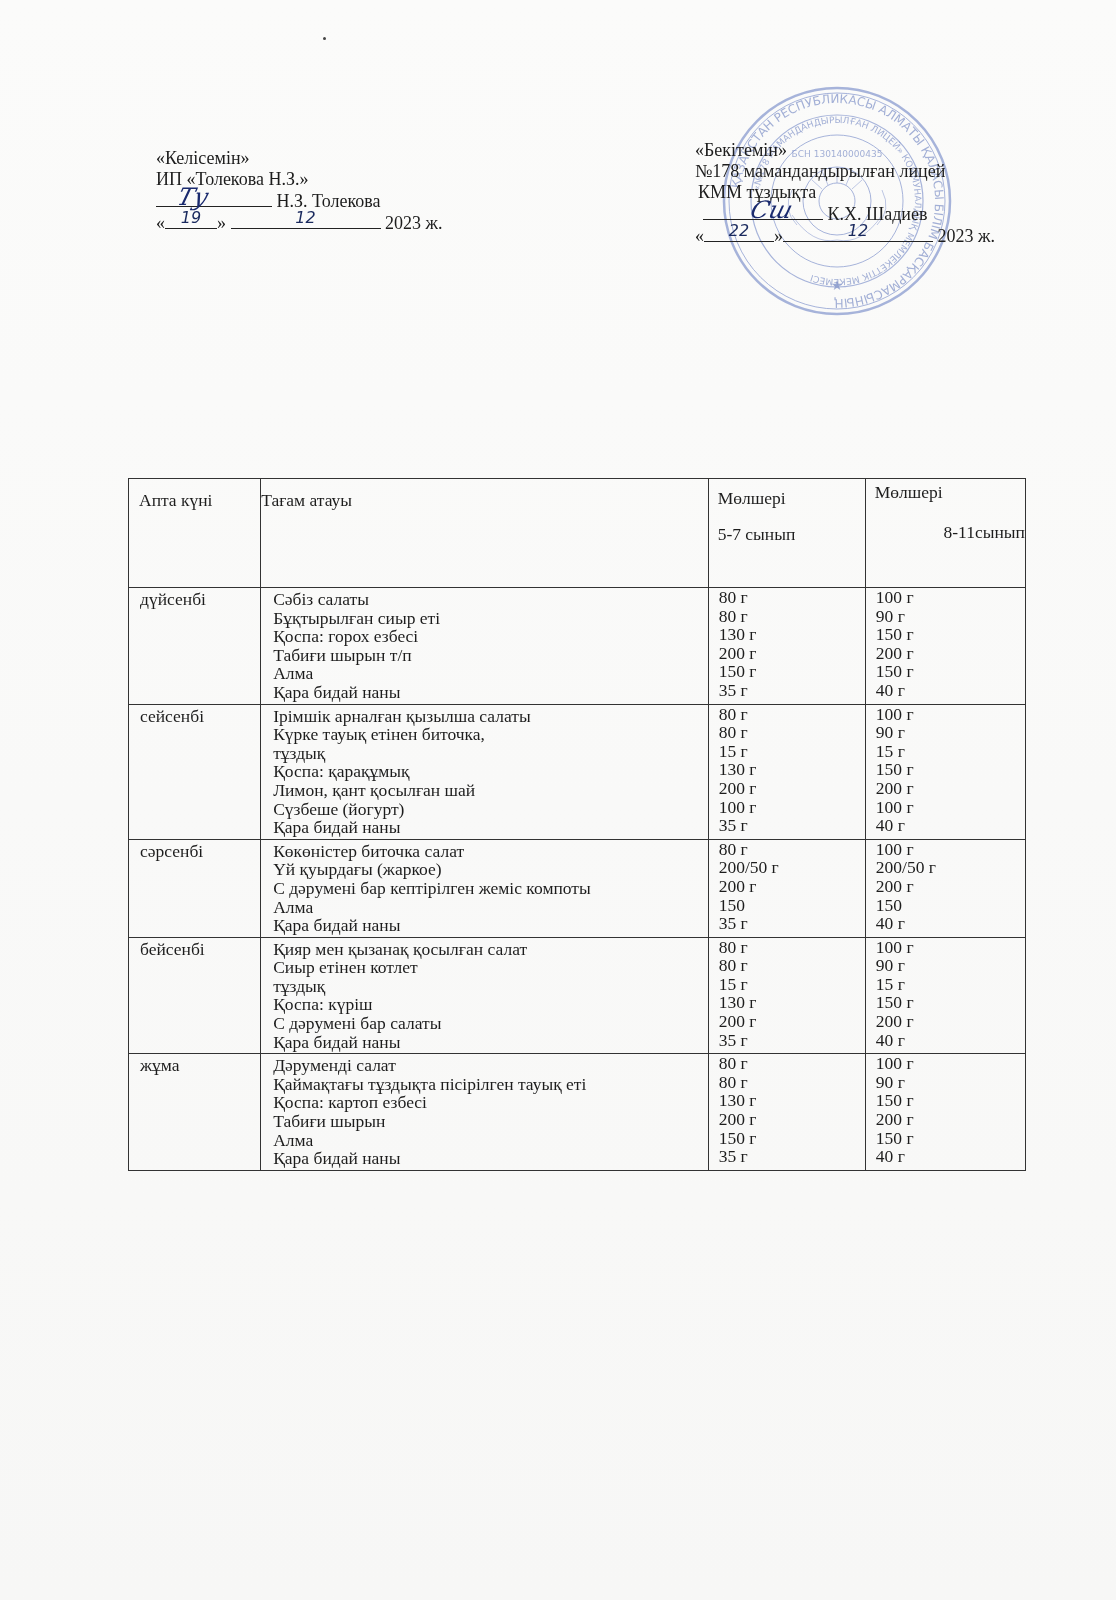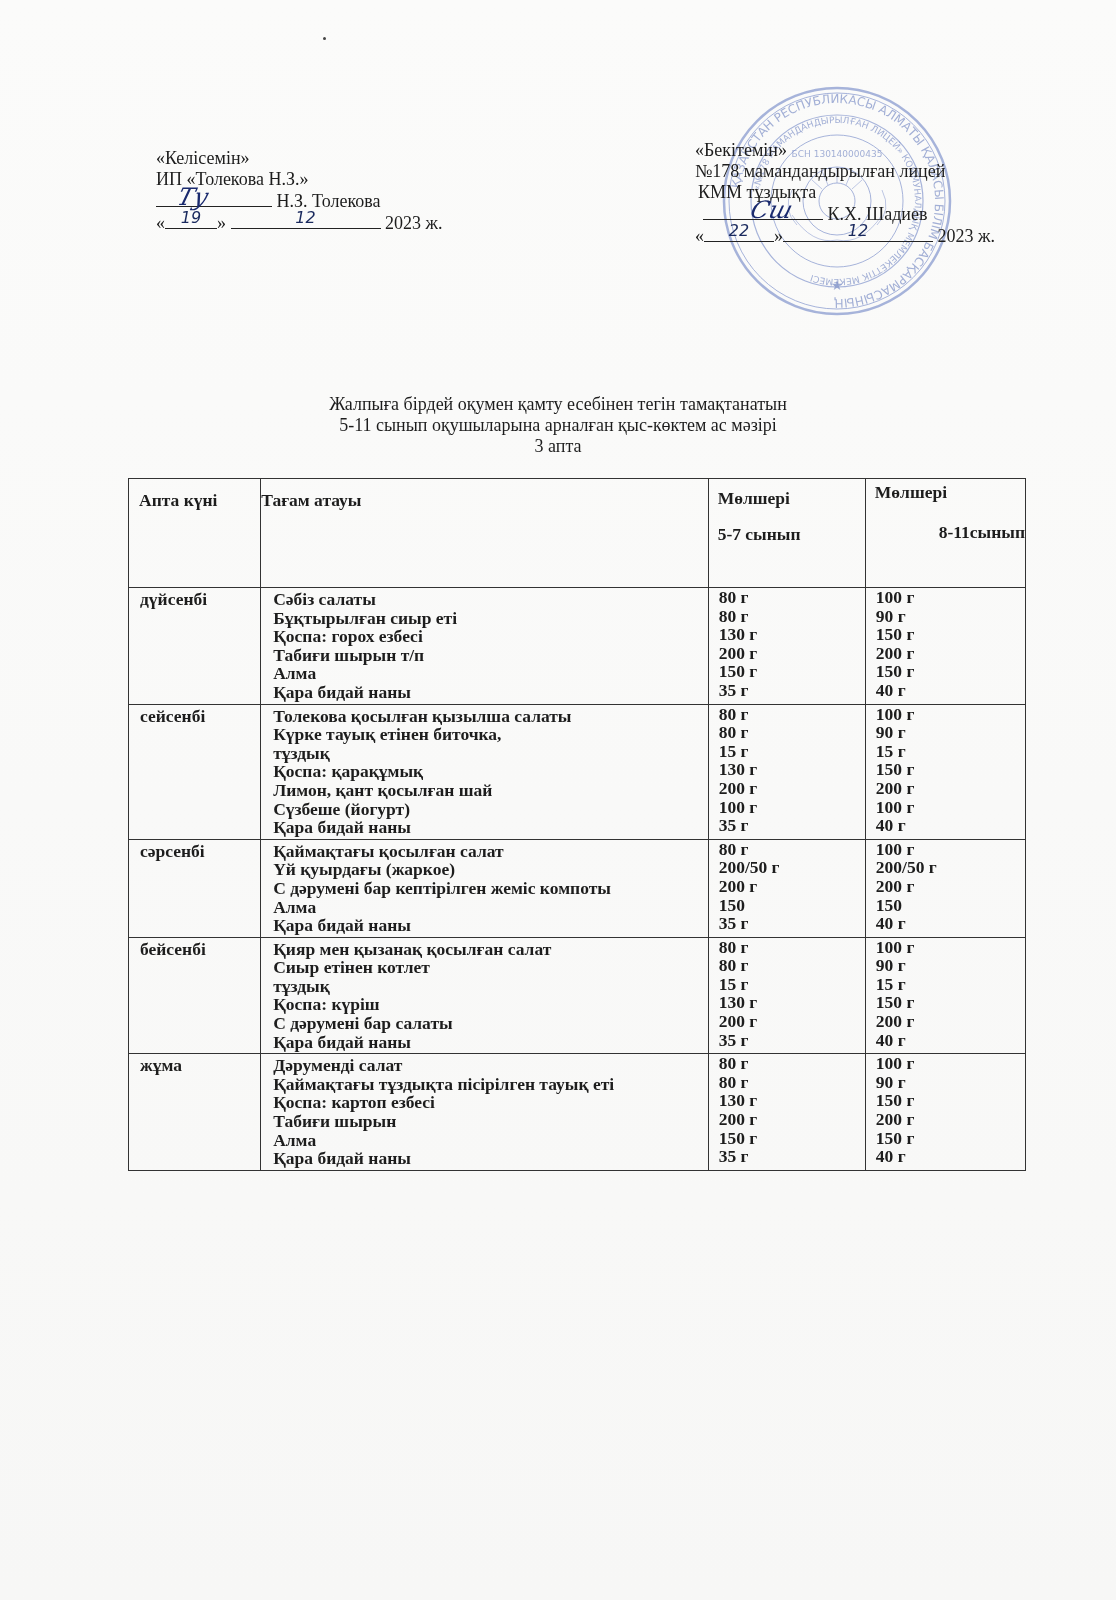--- a/index.html
+++ b/index.html
@@ -23,21 +23,21 @@
 
   .stamp { position: absolute; left: 722px; top: 85px; width: 230px; height: 232px; }
 
   .title { position: absolute; left: 0; right: 0; top: 394px; text-align: center; font-size: 18px; line-height: 21px; }
 
   table.menu {
     position: absolute; left: 128px; top: 478px; width: 898px;
     border-collapse: collapse; font-size: 17.5px; line-height: 18.6px;
   }
   table.menu td, table.menu th {
-    border: 1px solid #333; vertical-align: top; padding: 0; font-weight: bold; text-align: left; margin-top: 36px;
+    border: 1px solid #333; vertical-align: top; padding: 0; font-weight: normal; text-align: left; margin-top: 36px;
   }
   .col-day { width: 132px; }
   .col-dish { width: 447px; }
   .col-q1 { width: 157px; }
   .col-q2 { width: 160px; }
   thead th { height: 96px; }
   .h-day { padding: 12px 0 0 10px !important; }
   .h-dish { text-align: center; padding-top: 12px !important; }
   .h-q { padding: 10px 0 0 9px !important; }
   .h-q .sub { display: block; margin-top: 17px; }
@@ -109,25 +109,20 @@
         <span class="sig" style="left:48px">Сш</span>
       </span>
       <span>К.Х. Шадиев</span>
     </div>
     <div class="line">
       <span>«</span><span class="blank" style="width:70px"><span class="hand">22</span></span><span>»</span><span class="blank" style="width:150px"><span class="hand">12</span></span>
       <span>2023 ж.</span>
     </div>
   </div>
 
-  <div class="title">
-    <div>Жалпыға бірдей оқумен қамту есебінен тегін тамақтанатын</div>
-    <div>5-11 сынып оқушыларына арналған қыс-көктем  ас мәзірі</div>
-    <div>3 апта</div>
-  </div>
 
   <table class="menu">
     <colgroup>
       <col class="col-day">
         <col class="col-dish">
         <col class="col-q1">
         <col class="col-q2">
     </colgroup>
     <thead>
       <tr>
@@ -167,21 +162,21 @@
             <span class="item">90 г</span>
             <span class="item">150 г</span>
             <span class="item">200 г</span>
             <span class="item">150 г</span>
             <span class="item">40 г</span>
           </td>
         </tr>
         <tr>
           <td class="day">сейсенбі</td>
           <td class="dish">
-            <span class="item">Толекова қосылған қызылша салаты</span>
+            <span class="item">Ірімшік арналған қызылша салаты</span>
             <span class="item">Күрке тауық етінен биточка,</span>
             <span class="item">тұздық</span>
             <span class="item">Қоспа: қарақұмық</span>
             <span class="item">Лимон, қант қосылған шай</span>
             <span class="item">Сүзбеше (йогурт)</span>
             <span class="item">Қара бидай наны</span>
           </td>
           <td class="qty">
             <span class="item">80 г</span>
             <span class="item">80 г</span>
@@ -197,21 +192,21 @@
             <span class="item">15 г</span>
             <span class="item">150 г</span>
             <span class="item">200 г</span>
             <span class="item">100 г</span>
             <span class="item">40 г</span>
           </td>
         </tr>
         <tr>
           <td class="day">сәрсенбі</td>
           <td class="dish">
-            <span class="item">Қаймақтағы қосылған салат</span>
+            <span class="item">Көкөністер биточка салат</span>
             <span class="item">Үй қуырдағы (жаркое)</span>
             <span class="item">С дәрумені бар кептірілген жеміс компоты</span>
             <span class="item">Алма</span>
             <span class="item">Қара бидай наны</span>
           </td>
           <td class="qty">
             <span class="item"> 80 г</span>
             <span class="item">200/50 г</span>
             <span class="item">200 г</span>
             <span class="item">150</span>

